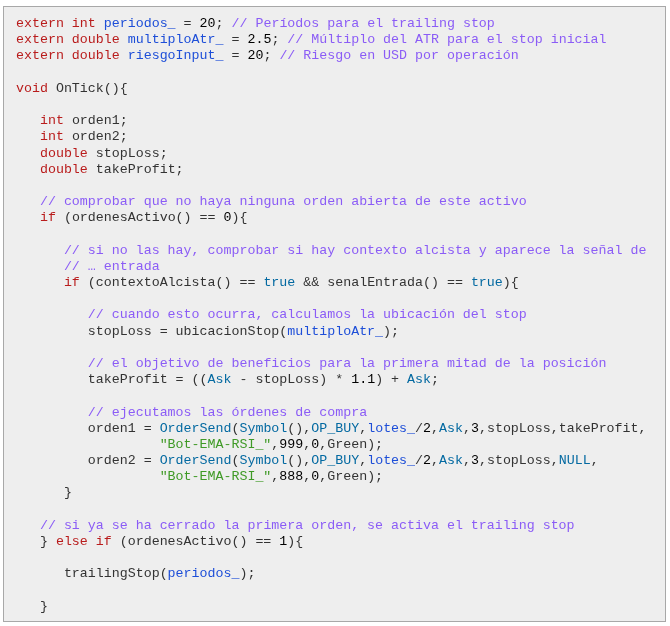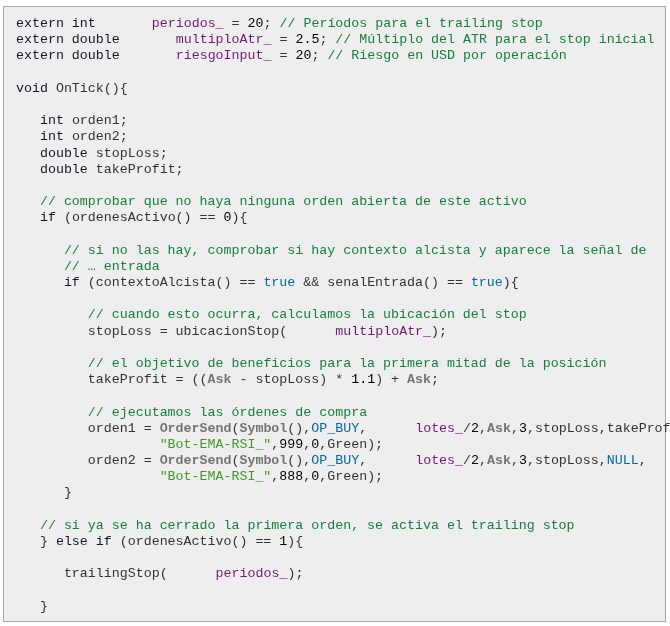--- a/index.html
+++ b/index.html
@@ -7,25 +7,25 @@
   .code-box {
     position:absolute; left:3px; top:6px; width:663px; height:616px;
     background:#eeeeee; border:1px solid #a8a8a8; box-sizing:border-box;
   }
   .code {
     position:absolute; left:12px; top:9px; margin:0;
     font-family:"Liberation Mono","DejaVu Sans Mono",monospace;
     font-size:13.3px; line-height:16.2px; color:#333333; white-space:pre;
   }
   .line { display:block; height:16.2px; }
-  .t-kw { color:#0f172a; }
-  .t-var { color:#701a75;margin-left:48px; }
+  .t-kw { color:#b91c1c; }
+  .t-var { color:#1d4ed8; }
   .t-num { color:#000000; }
-  .t-cmt { color:#15803d; }
-  .t-fn { color:#737373;font-weight:bold; }
+  .t-cmt { color:#8b5cf6; }
+  .t-fn { color:#0369a1; }
   .t-const { color:#0369a1; }
   .t-str { color:#3f9a26; }
   .t-plain { color:#333333; }
 </style>
 </head>
 <body>
 
 <div class="code-box">
   <pre class="code" id="code"><span class="line"><span class="t-kw">extern int </span><span class="t-var">periodos_</span><span class="t-plain"> = </span><span class="t-num">20</span><span class="t-plain">; </span><span class="t-cmt">// Períodos para el trailing stop</span></span><span class="line"><span class="t-kw">extern double </span><span class="t-var">multiploAtr_</span><span class="t-plain"> = </span><span class="t-num">2.5</span><span class="t-plain">; </span><span class="t-cmt">// Múltiplo del ATR para el stop inicial</span></span><span class="line"><span class="t-kw">extern double </span><span class="t-var">riesgoInput_</span><span class="t-plain"> = </span><span class="t-num">20</span><span class="t-plain">; </span><span class="t-cmt">// Riesgo en USD por operación</span></span><span class="line"> </span><span class="line"><span class="t-kw">void</span><span class="t-plain"> OnTick(){</span></span><span class="line"> </span><span class="line"><span class="t-plain">   </span><span class="t-kw">int</span><span class="t-plain"> orden1;</span></span><span class="line"><span class="t-plain">   </span><span class="t-kw">int</span><span class="t-plain"> orden2;</span></span><span class="line"><span class="t-plain">   </span><span class="t-kw">double</span><span class="t-plain"> stopLoss;</span></span><span class="line"><span class="t-plain">   </span><span class="t-kw">double</span><span class="t-plain"> takeProfit;</span></span><span class="line"> </span><span class="line"><span class="t-plain">   </span><span class="t-cmt">// comprobar que no haya ninguna orden abierta de este activo</span></span><span class="line"><span class="t-plain">   </span><span class="t-kw">if</span><span class="t-plain"> (ordenesActivo() == </span><span class="t-num">0</span><span class="t-plain">){</span></span><span class="line"> </span><span class="line"><span class="t-plain">      </span><span class="t-cmt">// si no las hay, comprobar si hay contexto alcista y aparece la señal de</span></span><span class="line"><span class="t-plain">      </span><span class="t-cmt">// … entrada</span></span><span class="line"><span class="t-plain">      </span><span class="t-kw">if</span><span class="t-plain"> (contextoAlcista() == </span><span class="t-const">true</span><span class="t-plain"> &amp;&amp; senalEntrada() == </span><span class="t-const">true</span><span class="t-plain">){</span></span><span class="line"> </span><span class="line"><span class="t-plain">         </span><span class="t-cmt">// cuando esto ocurra, calculamos la ubicación del stop</span></span><span class="line"><span class="t-plain">         stopLoss = ubicacionStop(</span><span class="t-var">multiploAtr_</span><span class="t-plain">);</span></span><span class="line"> </span><span class="line"><span class="t-plain">         </span><span class="t-cmt">// el objetivo de beneficios para la primera mitad de la posición</span></span><span class="line"><span class="t-plain">         takeProfit = ((</span><span class="t-fn">Ask</span><span class="t-plain"> - stopLoss) * </span><span class="t-num">1.1</span><span class="t-plain">) + </span><span class="t-fn">Ask</span><span class="t-plain">;</span></span><span class="line"> </span><span class="line"><span class="t-plain">         </span><span class="t-cmt">// ejecutamos las órdenes de compra</span></span><span class="line"><span class="t-plain">         orden1 = </span><span class="t-fn">OrderSend</span><span class="t-plain">(</span><span class="t-fn">Symbol</span><span class="t-plain">(),</span><span class="t-const">OP_BUY</span><span class="t-plain">,</span><span class="t-var">lotes_</span><span class="t-plain">/</span><span class="t-num">2</span><span class="t-plain">,</span><span class="t-fn">Ask</span><span class="t-plain">,</span><span class="t-num">3</span><span class="t-plain">,stopLoss,takeProfit,</span></span><span class="line"><span class="t-plain">                  </span><span class="t-str">"Bot-EMA-RSI_"</span><span class="t-plain">,</span><span class="t-num">999</span><span class="t-plain">,</span><span class="t-num">0</span><span class="t-plain">,Green);</span></span><span class="line"><span class="t-plain">         orden2 = </span><span class="t-fn">OrderSend</span><span class="t-plain">(</span><span class="t-fn">Symbol</span><span class="t-plain">(),</span><span class="t-const">OP_BUY</span><span class="t-plain">,</span><span class="t-var">lotes_</span><span class="t-plain">/</span><span class="t-num">2</span><span class="t-plain">,</span><span class="t-fn">Ask</span><span class="t-plain">,</span><span class="t-num">3</span><span class="t-plain">,stopLoss,</span><span class="t-const">NULL</span><span class="t-plain">,</span></span><span class="line"><span class="t-plain">                  </span><span class="t-str">"Bot-EMA-RSI_"</span><span class="t-plain">,</span><span class="t-num">888</span><span class="t-plain">,</span><span class="t-num">0</span><span class="t-plain">,Green);</span></span><span class="line"><span class="t-plain">      }</span></span><span class="line"> </span><span class="line"><span class="t-plain">   </span><span class="t-cmt">// si ya se ha cerrado la primera orden, se activa el trailing stop</span></span><span class="line"><span class="t-plain">   } </span><span class="t-kw">else if</span><span class="t-plain"> (ordenesActivo() == </span><span class="t-num">1</span><span class="t-plain">){</span></span><span class="line"> </span><span class="line"><span class="t-plain">      trailingStop(</span><span class="t-var">periodos_</span><span class="t-plain">);</span></span><span class="line"> </span><span class="line"><span class="t-plain">   }</span></span></pre>
 </div>

